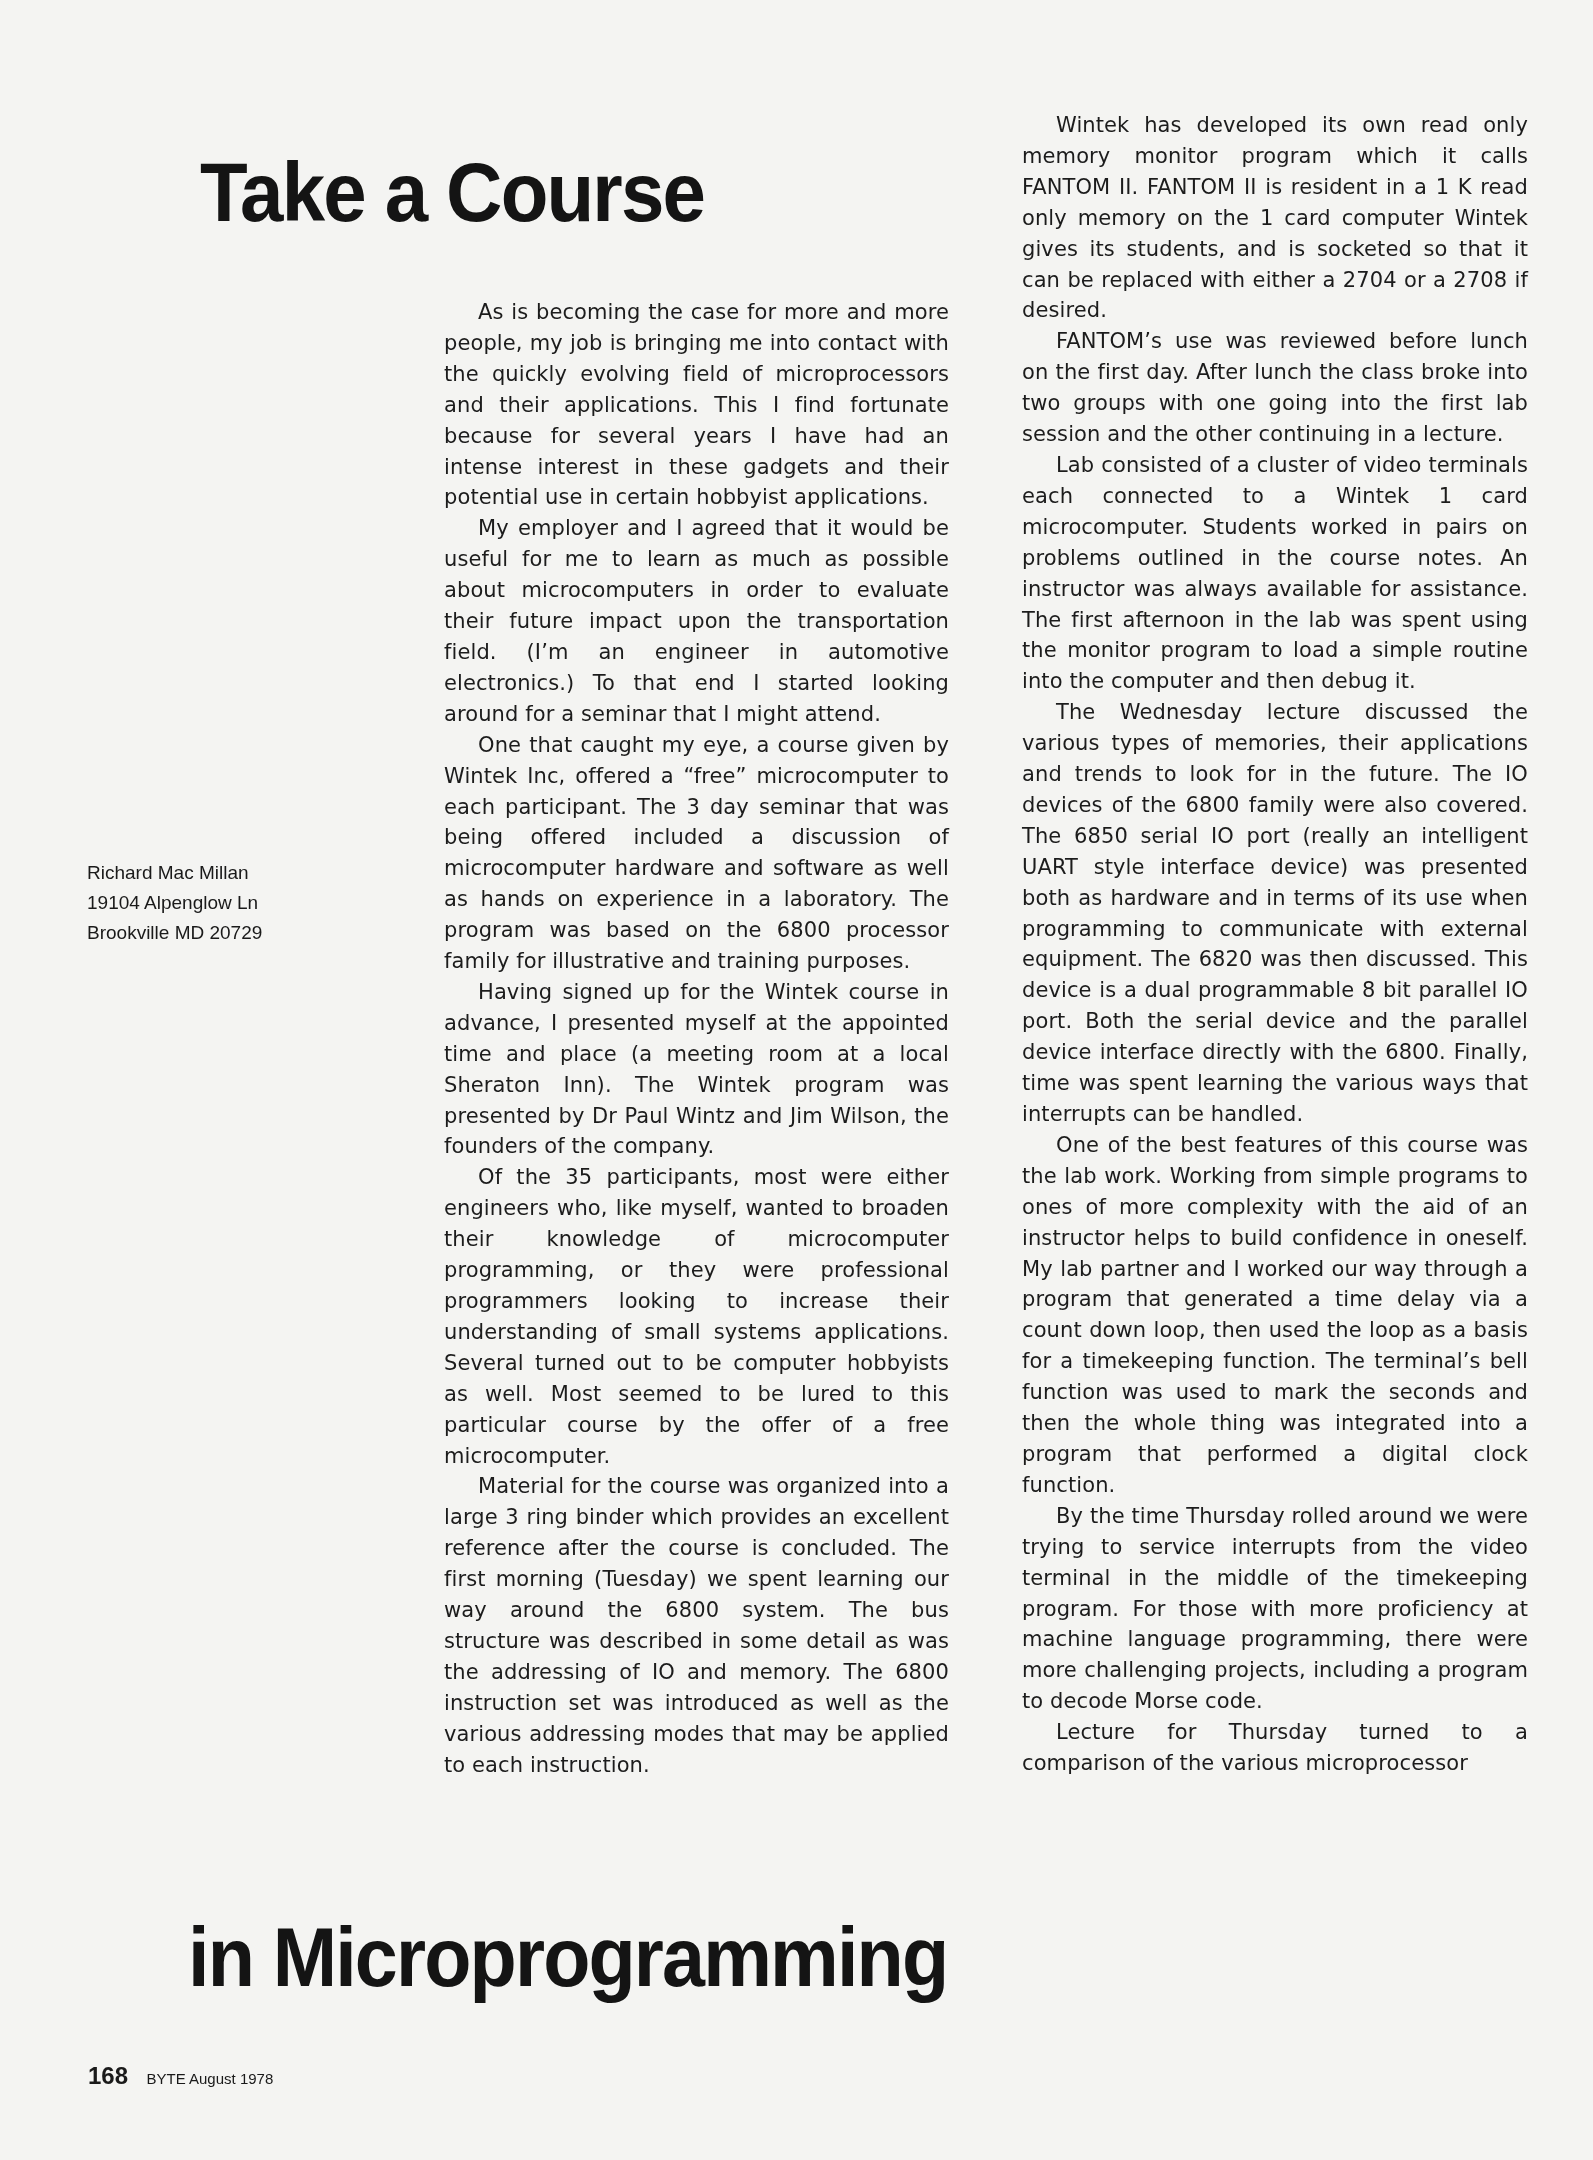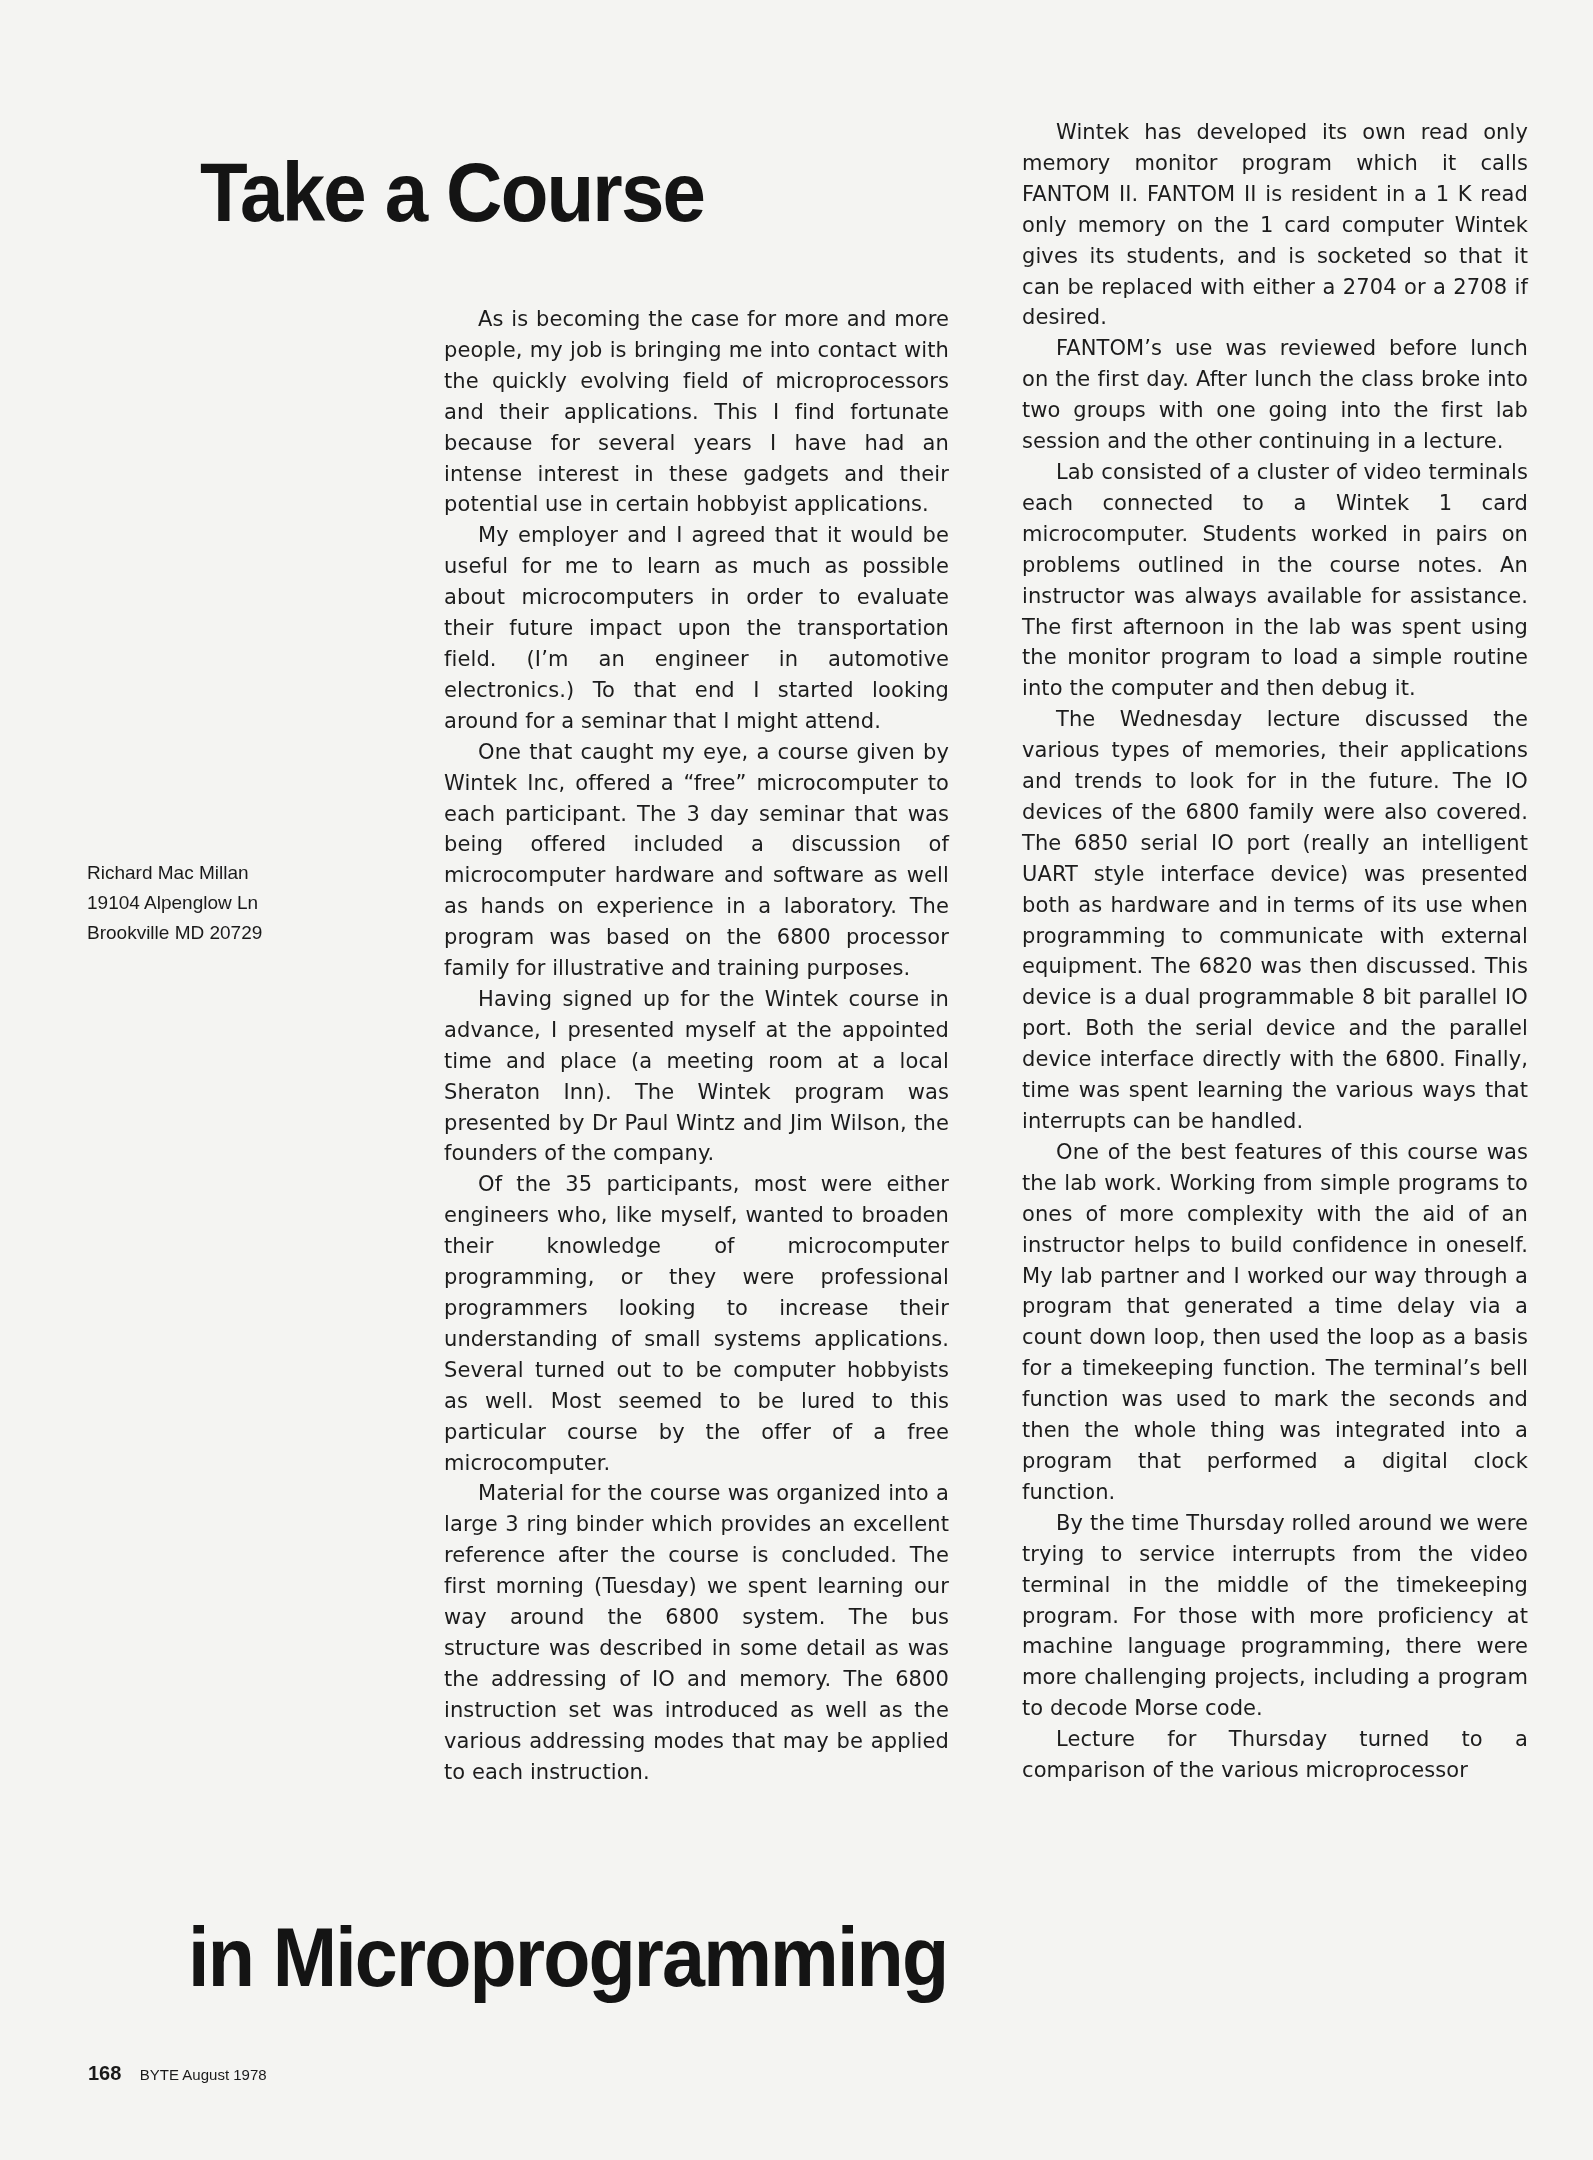--- a/index.html
+++ b/index.html
@@ -31,34 +31,33 @@
       color: #1a1a1a;
     }
     .byline div { white-space: nowrap; }
     .column {
       position: absolute;
       font-family: "DejaVu Sans", sans-serif;
       font-size: 21px; line-height: 30.9px;
       color: #1c1c1c;
       text-align: justify;
       letter-spacing: 0.1px;
-      margin-top: 7px;
     }
     .col-left  { left: 444px;  top: 297px; width: 505px; }
     .col-right { left: 1022px; top: 110px; width: 506px; }
     .column p {
       margin: 0; text-indent: 34px;
       hyphens: manual;
     }
     .folio {
       position: absolute; left: 88px; top: 2062px;
       font-family: "Liberation Sans", sans-serif;
       color: #1a1a1a; white-space: nowrap;
     }
-    .folio .pg { font-weight: bold; font-size: 20px; margin-right: 14px; }
+    .folio .pg { font-weight: bold; font-size: 24px; margin-right: 14px; }
     .folio .mag { font-size: 15px; }
   </style>
 </head>
 <body>
 
 <h1 class="title-top">Take a Course</h1>
 
 <div class="byline">
   <div>Richard Mac Millan</div>
   <div>19104 Alpenglow Ln</div>

